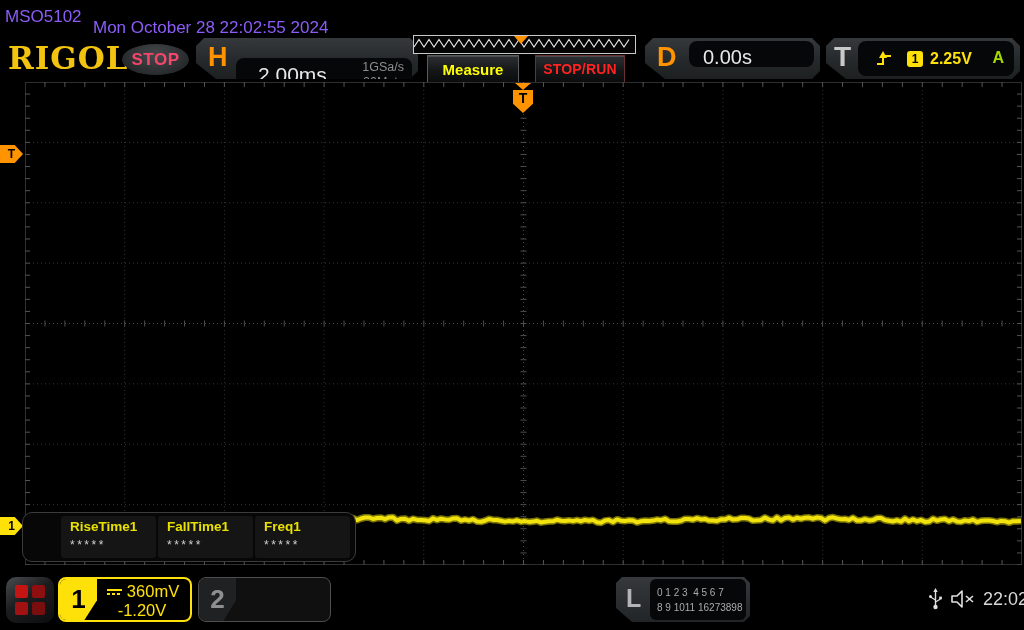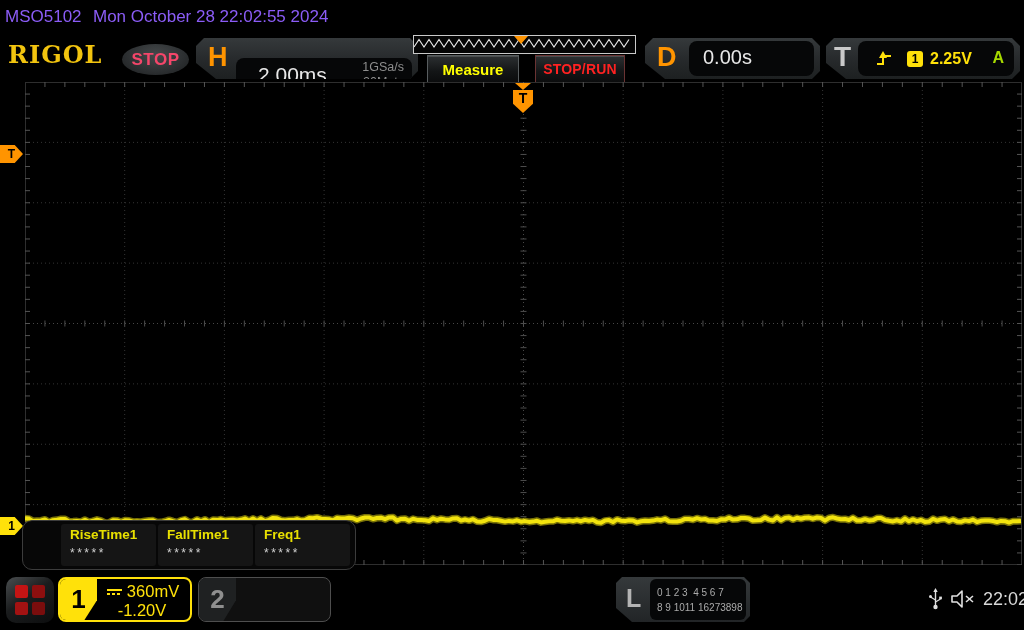--- a/index.html
+++ b/index.html
@@ -3,25 +3,25 @@
 <meta charset="utf-8">
 <style>
   html,body{margin:0;padding:0;background:#000;}
   .screen{position:relative;width:1024px;height:630px;background:#000;overflow:hidden;
           font-family:"Liberation Sans","DejaVu Sans",sans-serif;-webkit-font-smoothing:antialiased;}
   .abs{position:absolute;}
 
   
   .statusbar{left:0;top:0;width:1024px;height:33px;color:#8b5cf6;font-size:17px;}
   .statusbar .model{position:absolute;left:5px;top:7px;}
-  .statusbar .datetime{position:absolute;left:93px;top:7px;}
+  .statusbar .datetime{position:absolute;left:93px;top:18px;}
 
   
   .logo{left:8px;top:40px;font-family:"DejaVu Serif","Liberation Serif",serif;
-        font-weight:bold;font-size:24px;color:#f2c40f;letter-spacing:1px;}
+        font-weight:bold;font-size:31px;color:#f2c40f;letter-spacing:1px;}
   .stopbadge{left:122px;top:44px;width:67px;height:31px;border-radius:50%;
              background:radial-gradient(ellipse at 50% 35%,#45494b 0%,#2c2f31 60%,#1b1d1e 100%);
              display:flex;align-items:center;justify-content:center;
              color:#f4466a;font-weight:bold;font-size:17px;letter-spacing:.5px;}
   .panel{background:linear-gradient(180deg,#35393b 0%,#26292b 55%,#1d2021 100%);
          clip-path:polygon(8px 0,calc(100% - 8px) 0,100% 8px,100% calc(100% - 8px),
                    calc(100% - 8px) 100%,20px 100%,0 calc(100% - 16px),0 8px);}
   .panel .inset{position:absolute;background:#060708;border-radius:8px;}
   .hpanel{left:196px;top:38px;width:222px;height:41px;}
   .hpanel .letter{position:absolute;left:12px;top:4px;font-size:27px;font-weight:bold;color:#ff9400;}
@@ -34,21 +34,21 @@
   .memtri{left:514px;top:36px;width:0;height:0;border-left:7px solid transparent;
           border-right:7px solid transparent;border-top:8px solid #ff9400;}
   .btn{border-radius:0;background:linear-gradient(180deg,#2c2f31 0%,#131516 60%,#0b0c0d 100%);
        border:1px solid #585d5f;box-shadow:inset 0 1px 0 rgba(255,255,255,.15);
        display:flex;align-items:center;justify-content:center;font-weight:bold;cursor:pointer;}
   .measurebtn{left:427px;top:55px;width:90px;height:26px;color:#ffff00;font-size:15px;}
   .stoprunbtn{left:535px;top:55px;width:88px;height:26px;color:#ff2222;font-size:14px;
               border-color:#6a3333;letter-spacing:.2px;}
   .dpanel{left:645px;top:38px;width:175px;height:41px;}
   .dpanel .letter{position:absolute;left:12px;top:4px;font-size:27px;font-weight:bold;color:#ff9400;}
-  .dpanel .inset{left:44px;top:3px;width:125px;height:35px;}
+  .dpanel .inset{left:44px;top:3px;width:125px;height:26px;}
   .dpanel .dval{position:absolute;left:14px;top:5px;font-size:20px;color:#e8e8e8;}
   .tpanel{left:826px;top:38px;width:194px;height:41px;}
   .tpanel .letter{position:absolute;left:8px;top:3px;font-size:28px;font-weight:bold;color:#c9c9c9;}
   .tpanel .inset{left:32px;top:3px;width:156px;height:35px;display:flex;align-items:center;}
   .trig-slope{margin-left:18px;width:17px;height:17px;}
   .trig-src{margin-left:14px;width:16px;height:16px;background:#ffe10a;border-radius:3px;
             color:#000;font-size:12px;font-weight:bold;display:flex;align-items:center;justify-content:center;}
   .trig-level{margin-left:7px;color:#ffe10a;font-size:16px;font-weight:bold;}
   .trig-sweep{position:absolute;right:10px;top:8px;color:#a6d900;font-size:16px;font-weight:bold;}
 
@@ -62,21 +62,21 @@
                  color:#000;font-weight:bold;font-size:14px;text-align:center;line-height:17px;}
   .marker-arrow{width:23px;height:18px;color:#000;font-weight:bold;font-size:12px;
                 text-align:center;line-height:18px;
                 clip-path:polygon(0 0,64% 0,100% 50%,64% 100%,0 100%);}
   .marker-tlevel{left:0;top:145px;background:#ff9400;}
   .marker-ch1{left:0;top:517px;background:#ffe10a;}
 
   
   .measpanel{left:22px;top:512px;width:334px;height:50px;background:#070707;
              border:1px solid #3c3c3c;border-radius:10px;display:flex;align-items:stretch;
-             padding-left:38px;box-sizing:border-box;margin-top:8px;}
+             padding-left:38px;box-sizing:border-box;}
   .meascol{width:95px;margin:3px 2px 3px 0;background:#151515;border-radius:3px;
            padding:3px 0 0 9px;box-sizing:border-box;}
   .meascol .mlabel{color:#e8e000;font-size:13.5px;font-weight:bold;}
   .meascol .mvalue{color:#cfcfcf;font-size:12px;letter-spacing:2.5px;margin-top:4px;}
 
   
   .menuicon{left:6px;top:577px;width:48px;height:46px;border-radius:10px;
             background:linear-gradient(145deg,#4a4e50,#1a1c1d 45%,#0c0d0e);
             display:flex;align-items:center;justify-content:center;}
   .menuicon .grid2{width:30px;height:30px;display:grid;grid-template-columns:13px 13px;

